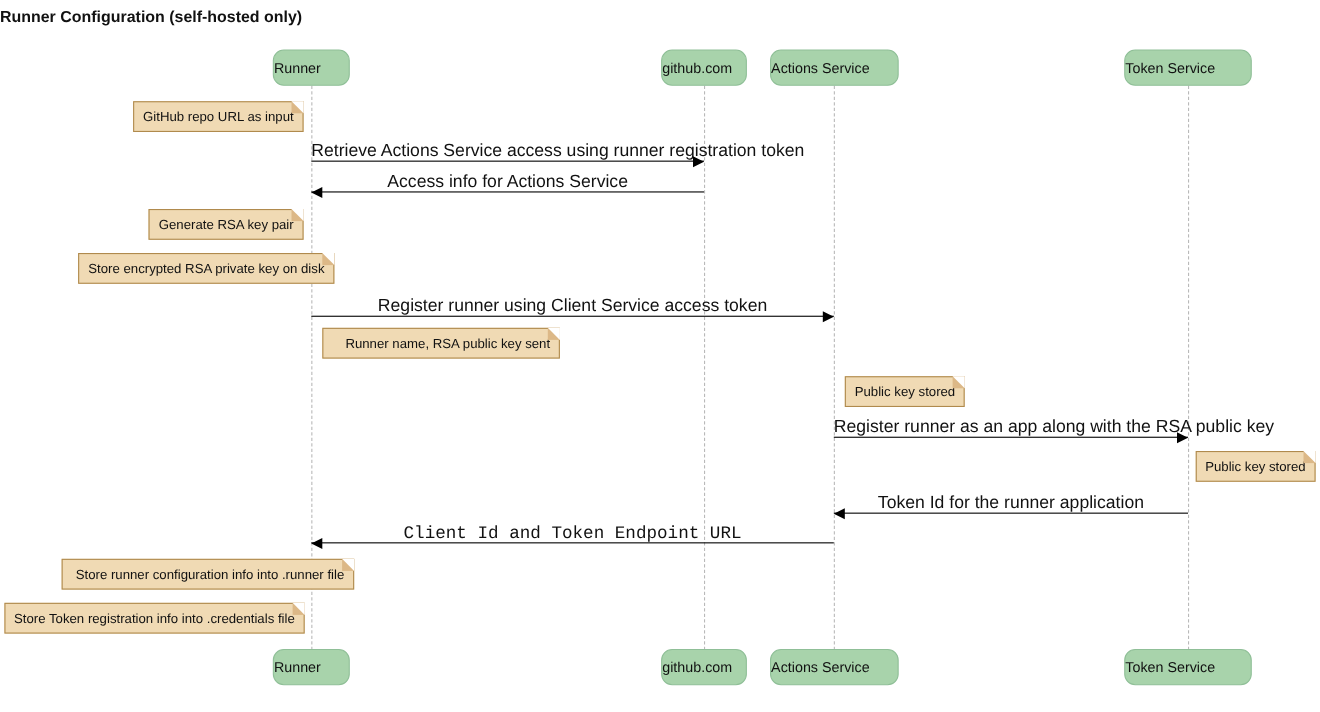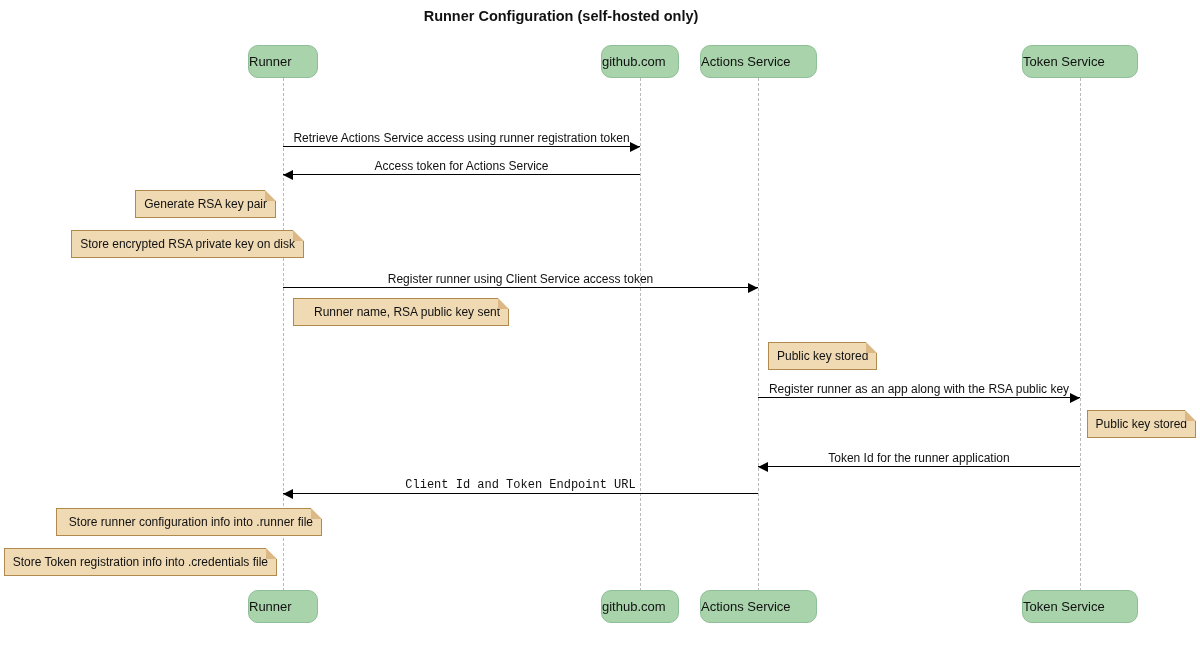--- a/index.html
+++ b/index.html
@@ -10,34 +10,34 @@
     --note-fold:#dcb887;
     --lifeline:#b9b9b9;
     --arrow:#000000;
     --text:#111111;
     --bg:#ffffff;
   }
   *{margin:0;padding:0;box-sizing:border-box;}
   body{background:var(--bg);font-family:"Liberation Sans","DejaVu Sans",sans-serif;color:var(--text);}
   .canvas{position:relative;width:1200px;height:647px;background:var(--bg);overflow:hidden;}
 
-  .title{position:absolute;top:8px;left:0;width:1066px;text-align:center;
-         font-size:14.5px;font-weight:bold;margin-left:28px;}
+  .title{position:absolute;top:8px;left:0;width:1066px;
+         font-size:14.5px;font-weight:bold;}
 
   .lifeline{position:absolute;top:78px;height:513px;width:0;
             border-left:1px dashed var(--lifeline);}
 
   .actor{position:absolute;height:33px;line-height:31px;text-align:left;
          background:var(--actor-fill);border:1px solid var(--actor-border);
          border-radius:10px;font-size:13px;white-space:nowrap;}
   .actor.top{top:45px;}
   .actor.bottom{top:590px;}
 
   .msg{position:absolute;}
-  .msg-label{text-align:center;font-size:12px;line-height:14px;height:15px;white-space:nowrap;}
+  .msg-label{text-align:center;font-size:16px;line-height:14px;height:15px;white-space:nowrap;}
   .msg-line{position:relative;height:0;border-top:1px solid var(--arrow);}
   .msg-line.right::after{content:"";position:absolute;right:0;top:-5px;width:0;height:0;
     border-left:10px solid var(--arrow);border-top:5px solid transparent;border-bottom:5px solid transparent;}
   .msg-line.left::after{content:"";position:absolute;left:0;top:-5px;width:0;height:0;
     border-right:10px solid var(--arrow);border-top:5px solid transparent;border-bottom:5px solid transparent;}
 
   .note{position:absolute;background:var(--note-fill);border:1px solid var(--note-border);
         padding:6px 8px;font-size:12px;line-height:14px;white-space:nowrap;}
   .note::before{content:"";position:absolute;top:-1px;right:-1px;
         border-width:0 11px 11px 0;border-style:solid;
@@ -59,21 +59,21 @@
   <div class="actor top" style="left:601px;width:78px;">github.com</div>
   <div class="actor top" style="left:700px;width:117px;">Actions Service</div>
   <div class="actor top" style="left:1022px;width:116px;">Token Service</div>
 
   <div class="msg" style="left:283px;top:131px;width:357px;">
     <div class="msg-label">Retrieve Actions Service access using runner registration token</div>
     <div class="msg-line right"></div>
   </div>
 
   <div class="msg" style="left:283px;top:159px;width:357px;">
-    <div class="msg-label">Access token for Actions Service</div>
+    <div class="msg-label">Access info for Actions Service</div>
     <div class="msg-line left"></div>
   </div>
 
   <div class="msg" style="left:283px;top:272px;width:475px;">
     <div class="msg-label">Register runner using Client Service access token</div>
     <div class="msg-line right"></div>
   </div>
 
   <div class="msg" style="left:758px;top:382px;width:322px;">
     <div class="msg-label">Register runner as an app along with the RSA public key</div>
@@ -83,20 +83,21 @@
   <div class="msg" style="left:758px;top:451px;width:322px;">
     <div class="msg-label">Token Id for the runner application</div>
     <div class="msg-line left"></div>
   </div>
 
   <div class="msg" style="left:283px;top:478px;width:475px;font-family:Liberation Mono, monospace;">
     <div class="msg-label">Client Id and Token Endpoint URL</div>
     <div class="msg-line left"></div>
   </div>
 
+  <div class="note" style="right:924px;top:92px;">GitHub repo URL as input</div>
   <div class="note" style="right:924px;top:190px;">Generate RSA key pair</div>
   <div class="note" style="right:896px;top:230px;">Store encrypted RSA private key on disk</div>
   <div class="note" style="left:293px;top:298px;padding-left:20px;">Runner name, RSA public key sent</div>
   <div class="note" style="left:768px;top:342px;">Public key stored</div>
   <div class="note" style="right:4px;top:410px;">Public key stored</div>
   <div class="note" style="right:878px;top:508px;padding-left:12px;">Store runner configuration info into .runner file</div>
   <div class="note" style="right:923px;top:548px;">Store Token registration info into .credentials file</div>
 
   <div class="actor bottom" style="left:248px;width:70px;">Runner</div>
   <div class="actor bottom" style="left:601px;width:78px;">github.com</div>

